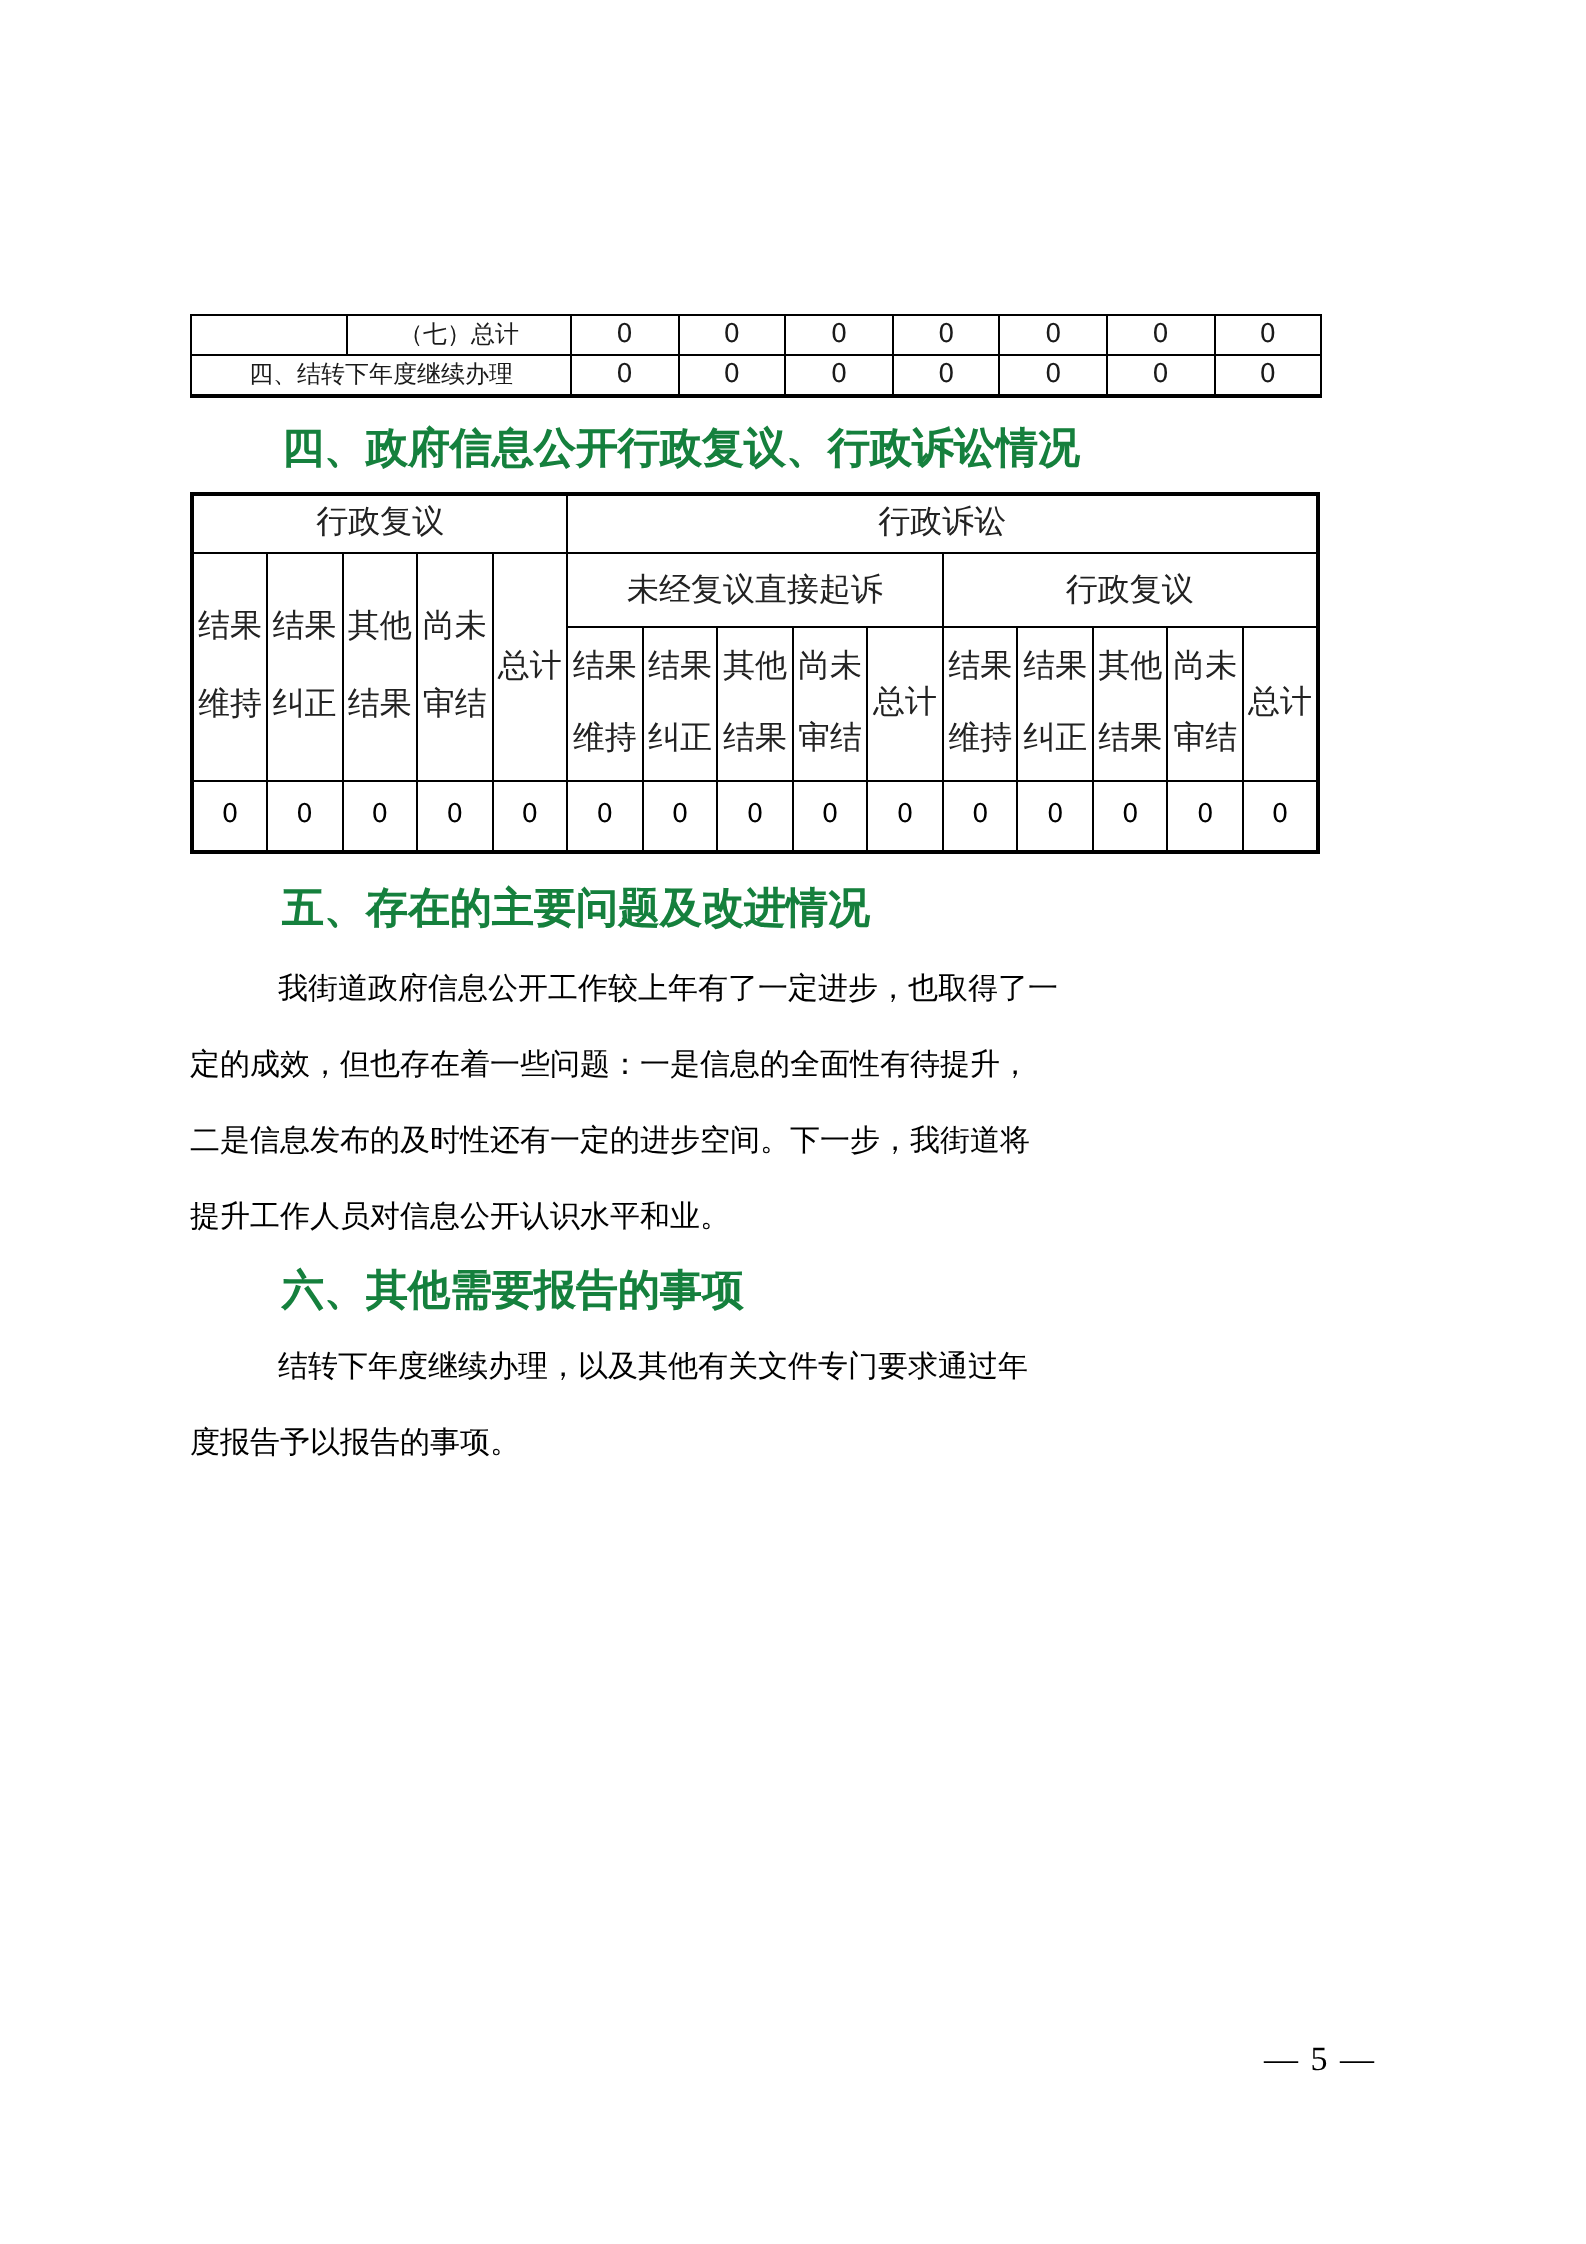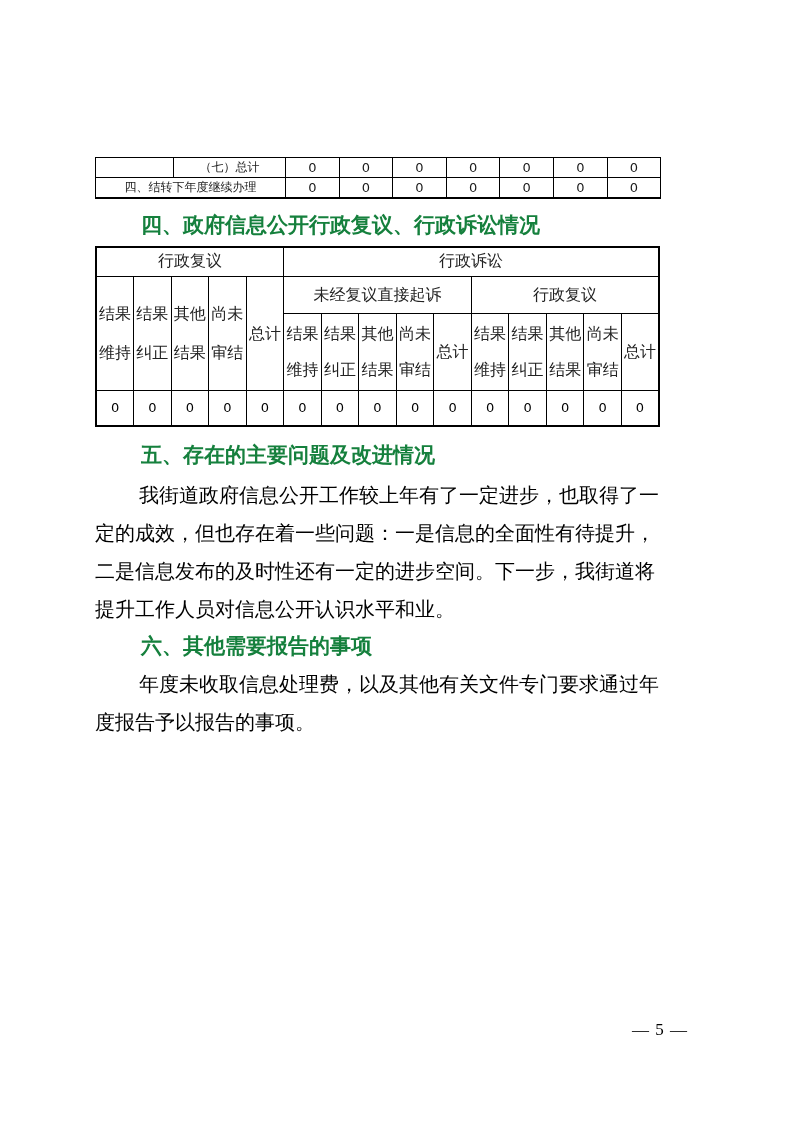--- a/index.html
+++ b/index.html
@@ -58,21 +58,21 @@
     font-size: 21px;
     line-height: 26px;
     margin-left: 46px;
     color: #15803d;
   }
   .hd4 { margin-top: 13px; margin-bottom: 8px; }
   .hd5 { margin-top: 17px; font-family: Liberation Mono, monospace; }
   .hd6 { margin-top: 5px; }
   .para { margin-top: 6px; }
   .pline {
-    font-size: 20px;
+    font-size: 15px;
     line-height: 38px;
     white-space: nowrap;
     color: #000;
   }
   .indent { text-indent: 44px; }
 
   
   .page-number {
     position: absolute;
     top: 1004px;
@@ -238,20 +238,20 @@
     <div class="hd hd5">五、存在的主要问题及改进情况</div>
     <div class="para">
       <div class="pline indent">我街道政府信息公开工作较上年有了一定进步，也取得了一</div>
       <div class="pline">定的成效，但也存在着一些问题：一是信息的全面性有待提升，</div>
       <div class="pline">二是信息发布的及时性还有一定的进步空间。下一步，我街道将</div>
       <div class="pline">提升工作人员对信息公开认识水平和业。</div>
     </div>
 
     <div class="hd hd6">六、其他需要报告的事项</div>
     <div class="para">
-      <div class="pline indent">年度未收取信息处理费，以及其他有关文件专门要求通过年</div>
+      <div class="pline indent">结转下年度继续办理，以及其他有关文件专门要求通过年</div>
       <div class="pline">度报告予以报告的事项。</div>
     </div>
 
   </div>
 
   <div class="page-number">— 5 —</div>
 </div>
 
 </body></html>

